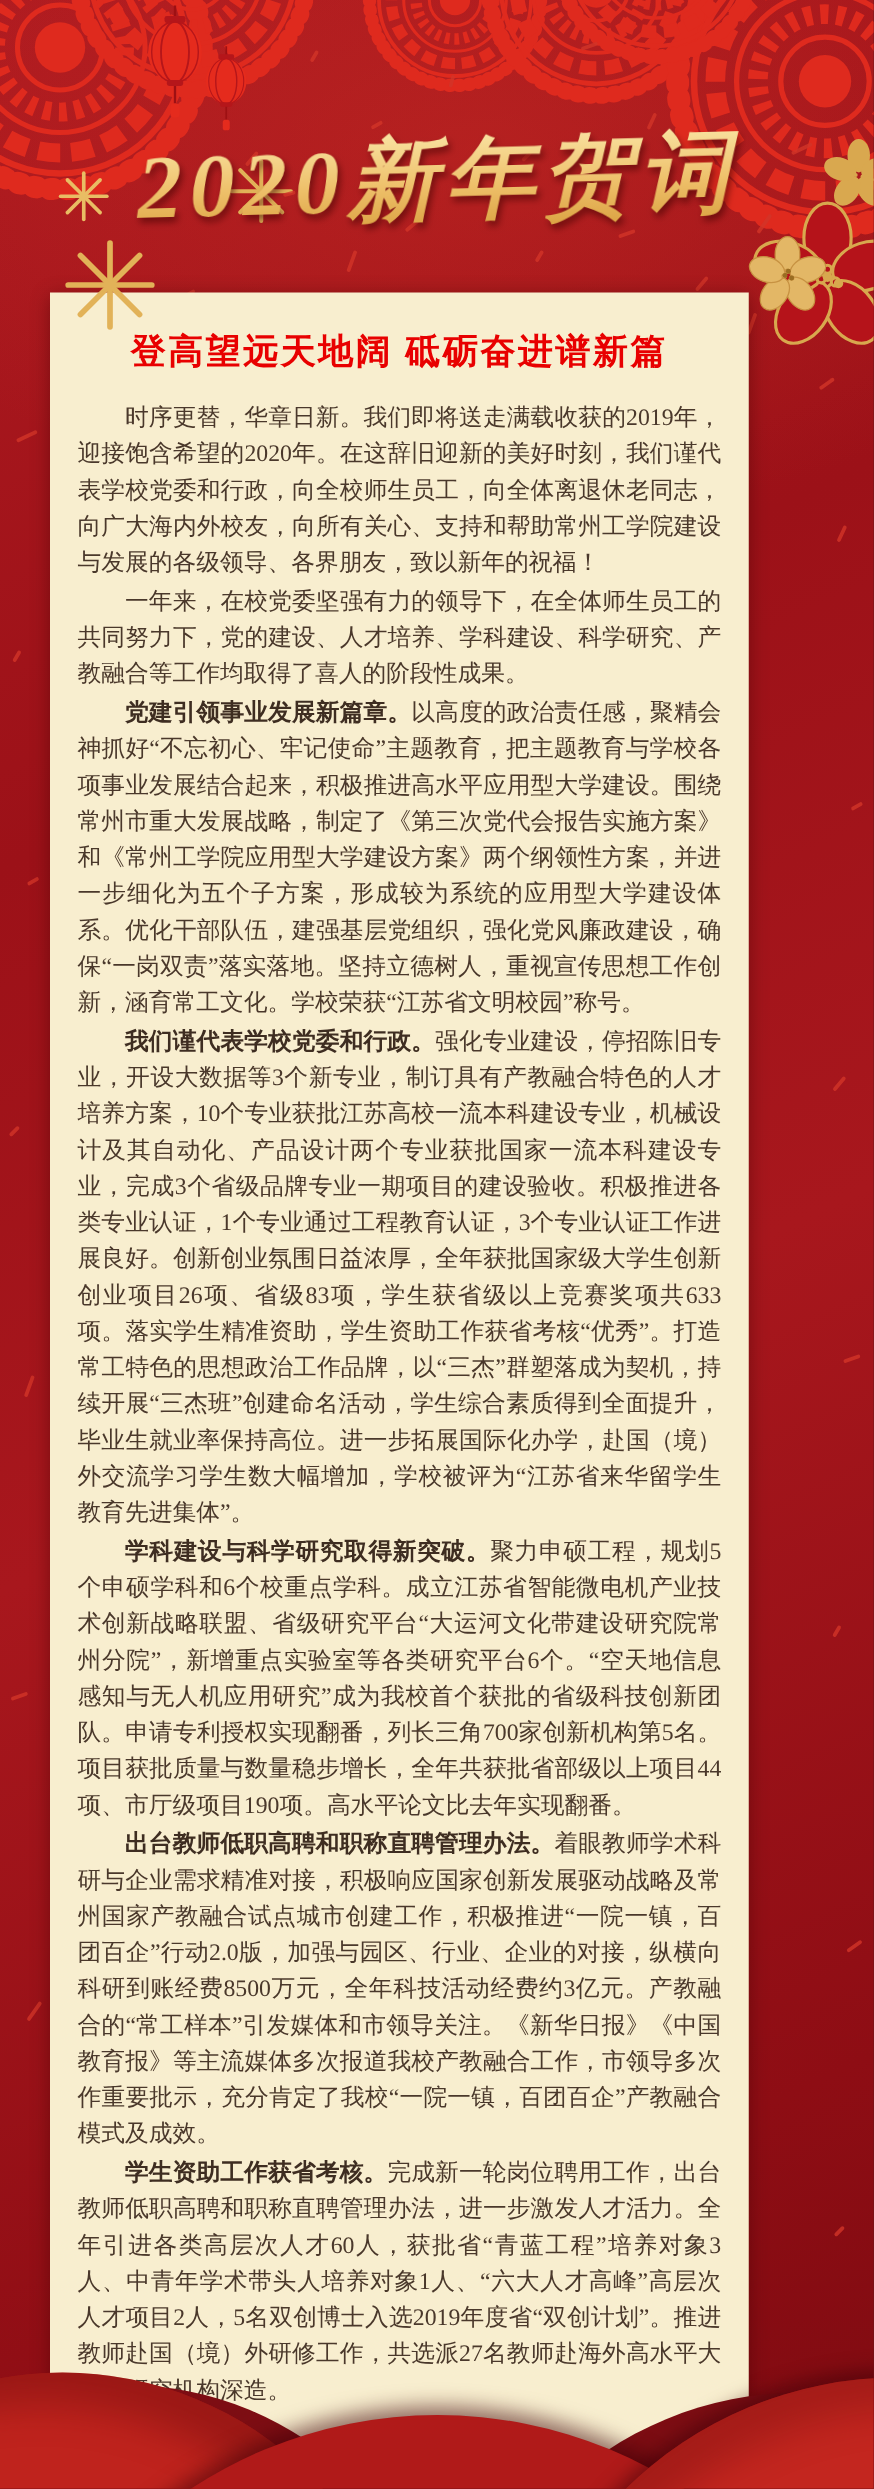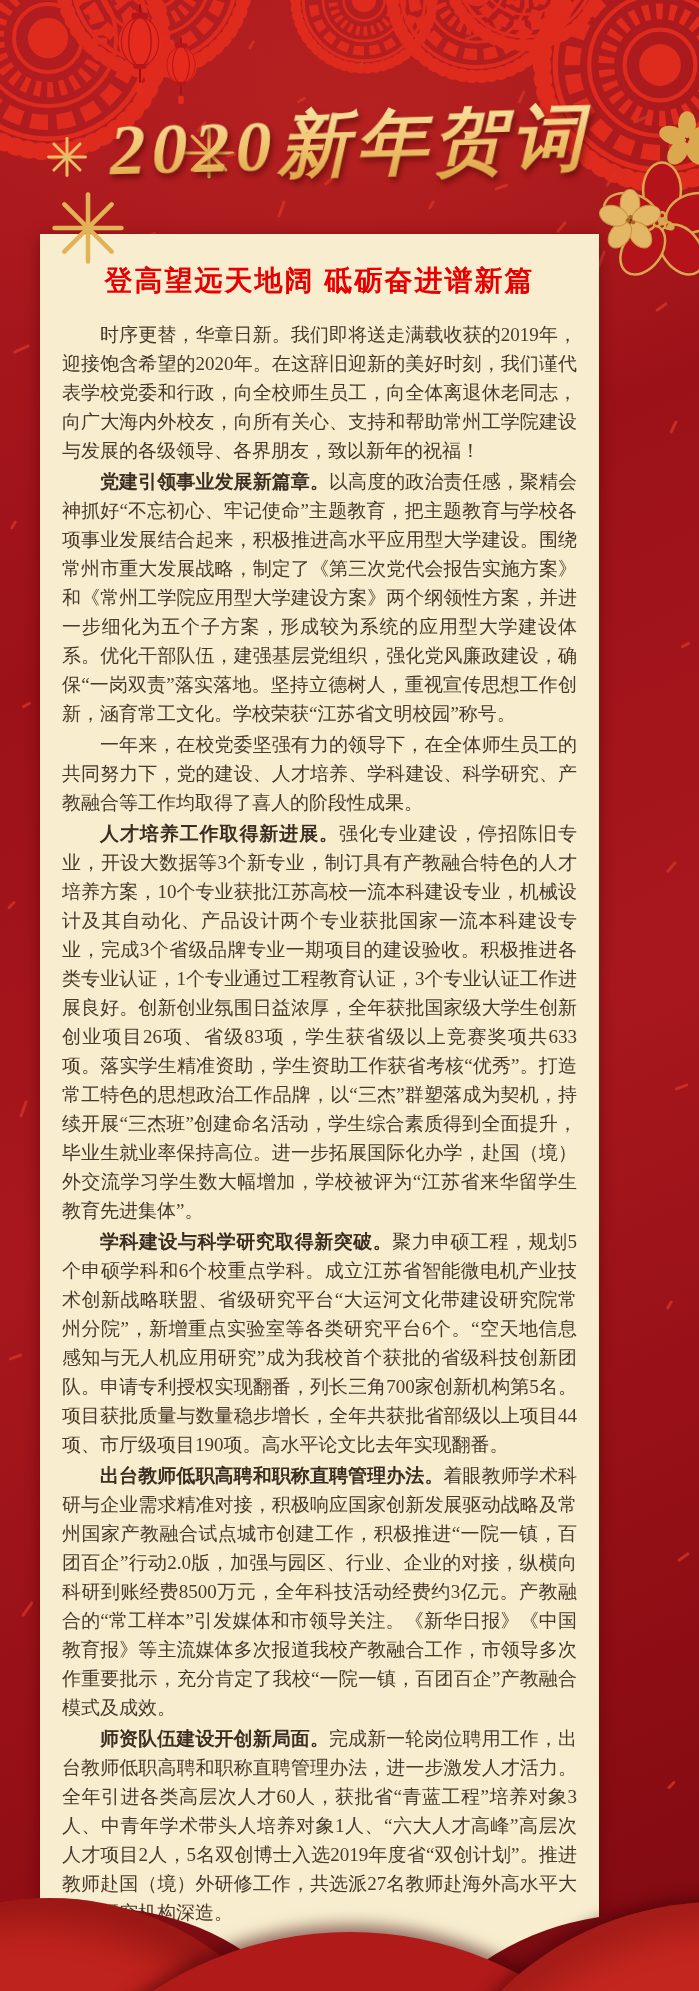--- a/index.html
+++ b/index.html
@@ -208,26 +208,26 @@
       </svg>
   </div>
 
   <h1 class="title">2020新年贺词</h1>
 
   <div class="card">
     <h2 class="heading">登高望远天地阔  砥砺奋进谱新篇</h2>
     <div class="letter-text">
       <div id="para-list">
           <p class="para">时序更替，华章日新。我们即将送走满载收获的2019年，迎接饱含希望的2020年。在这辞旧迎新的美好时刻，我们谨代表学校党委和行政，向全校师生员工，向全体离退休老同志，向广大海内外校友，向所有关心、支持和帮助常州工学院建设与发展的各级领导、各界朋友，致以新年的祝福！</p>
+          <p class="para">一年来，在校党委坚强有力的领导下，在全体师生员工的共同努力下，党的建设、人才培养、学科建设、科学研究、产教融合等工作均取得了喜人的阶段性成果。</p>
           <p class="para"><b>党建引领事业发展新篇章。</b>以高度的政治责任感，聚精会神抓好“不忘初心、牢记使命”主题教育，把主题教育与学校各项事业发展结合起来，积极推进高水平应用型大学建设。围绕常州市重大发展战略，制定了《第三次党代会报告实施方案》和《常州工学院应用型大学建设方案》两个纲领性方案，并进一步细化为五个子方案，形成较为系统的应用型大学建设体系。优化干部队伍，建强基层党组织，强化党风廉政建设，确保“一岗双责”落实落地。坚持立德树人，重视宣传思想工作创新，涵育常工文化。学校荣获“江苏省文明校园”称号。</p>
-          <p class="para">一年来，在校党委坚强有力的领导下，在全体师生员工的共同努力下，党的建设、人才培养、学科建设、科学研究、产教融合等工作均取得了喜人的阶段性成果。</p>
-          <p class="para"><b>人才培养工作取得新进展。</b>强化专业建设，停招陈旧专业，开设大数据等3个新专业，制订具有产教融合特色的人才培养方案，10个专业获批江苏高校一流本科建设专业，机械设计及其自动化、产品设计两个专业获批国家一流本科建设专业，完成3个省级品牌专业一期项目的建设验收。积极推进各类专业认证，1个专业通过工程教育认证，3个专业认证工作进展良好。创新创业氛围日益浓厚，全年获批国家级大学生创新创业项目26项、省级83项，学生获省级以上竞赛奖项共633项。落实学生精准资助，学生资助工作获省考核“优秀”。打造常工特色的思想政治工作品牌，以“三杰”群塑落成为契机，持续开展“三杰班”创建命名活动，学生综合素质得到全面提升，毕业生就业率保持高位。进一步拓展国际化办学，赴国（境）外交流学习学生数大幅增加，学校被评为“江苏省来华留学生教育先进集体”。</p>
+          <p class="para"><b>我们谨代表学校党委和行政。</b>强化专业建设，停招陈旧专业，开设大数据等3个新专业，制订具有产教融合特色的人才培养方案，10个专业获批江苏高校一流本科建设专业，机械设计及其自动化、产品设计两个专业获批国家一流本科建设专业，完成3个省级品牌专业一期项目的建设验收。积极推进各类专业认证，1个专业通过工程教育认证，3个专业认证工作进展良好。创新创业氛围日益浓厚，全年获批国家级大学生创新创业项目26项、省级83项，学生获省级以上竞赛奖项共633项。落实学生精准资助，学生资助工作获省考核“优秀”。打造常工特色的思想政治工作品牌，以“三杰”群塑落成为契机，持续开展“三杰班”创建命名活动，学生综合素质得到全面提升，毕业生就业率保持高位。进一步拓展国际化办学，赴国（境）外交流学习学生数大幅增加，学校被评为“江苏省来华留学生教育先进集体”。</p>
           <p class="para"><b>学科建设与科学研究取得新突破。</b>聚力申硕工程，规划5个申硕学科和6个校重点学科。成立江苏省智能微电机产业技术创新战略联盟、省级研究平台“大运河文化带建设研究院常州分院”，新增重点实验室等各类研究平台6个。“空天地信息感知与无人机应用研究”成为我校首个获批的省级科技创新团队。申请专利授权实现翻番，列长三角700家创新机构第5名。项目获批质量与数量稳步增长，全年共获批省部级以上项目44项、市厅级项目190项。高水平论文比去年实现翻番。</p>
           <p class="para"><b>出台教师低职高聘和职称直聘管理办法。</b>着眼教师学术科研与企业需求精准对接，积极响应国家创新发展驱动战略及常州国家产教融合试点城市创建工作，积极推进“一院一镇，百团百企”行动2.0版，加强与园区、行业、企业的对接，纵横向科研到账经费8500万元，全年科技活动经费约3亿元。产教融合的“常工样本”引发媒体和市领导关注。《新华日报》《中国教育报》等主流媒体多次报道我校产教融合工作，市领导多次作重要批示，充分肯定了我校“一院一镇，百团百企”产教融合模式及成效。</p>
-          <p class="para"><b>师资队伍建设开创新局面。</b>完成新一轮岗位聘用工作，出台教师低职高聘和职称直聘管理办法，进一步激发人才活力。全年引进各类高层次人才60人，获批省“青蓝工程”培养对象3人、中青年学术带头人培养对象1人、“六大人才高峰”高层次人才项目2人，5名双创博士入选2019年度省“双创计划”。推进教师赴国（境）外研修工作，共选派27名教师赴海外高水平大学或研究机构深造。</p>
+          <p class="para"><b>学生资助工作获省考核。</b>完成新一轮岗位聘用工作，出台教师低职高聘和职称直聘管理办法，进一步激发人才活力。全年引进各类高层次人才60人，获批省“青蓝工程”培养对象3人、中青年学术带头人培养对象1人、“六大人才高峰”高层次人才项目2人，5名双创博士入选2019年度省“双创计划”。推进教师赴国（境）外研修工作，共选派27名教师赴海外高水平大学或研究机构深造。</p>
         </div>
 
     </div>
   </div>
 
   <div class="waves">
     <div class="dome dark" style="left:-160px;top:1908px;width:520px;height:520px;"></div>
     <div class="dome dark" style="left:360px;top:1914px;width:560px;height:560px;"></div>
     <div class="dome bright1" style="left:-230px;top:1898px;width:560px;height:560px;"></div>
     <div class="dome bright2" style="left:-10px;top:1932px;width:720px;height:720px;"></div>

